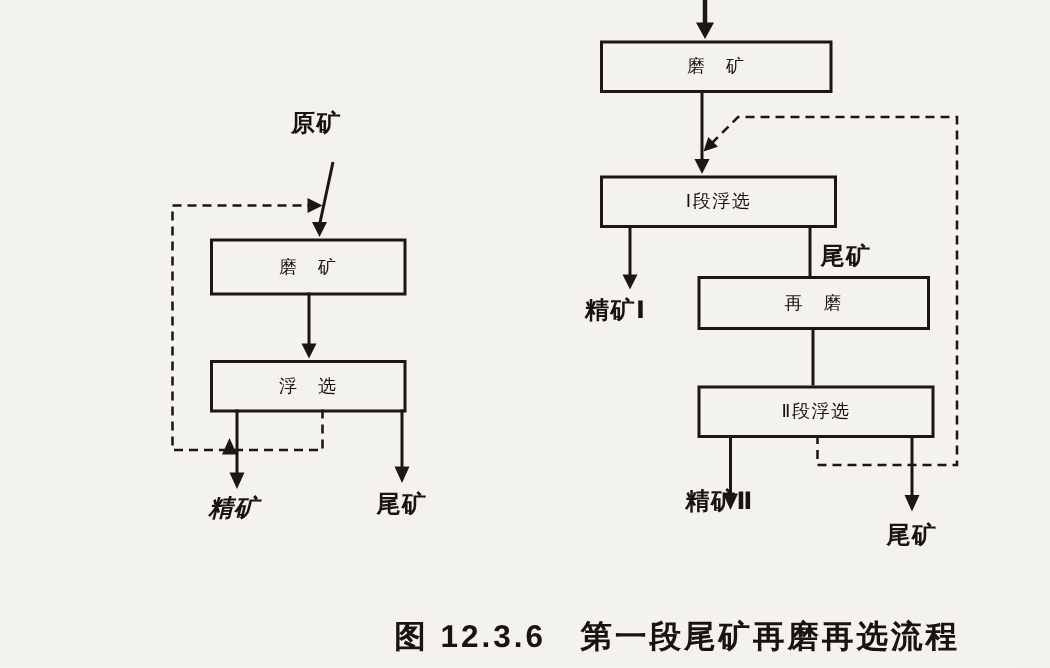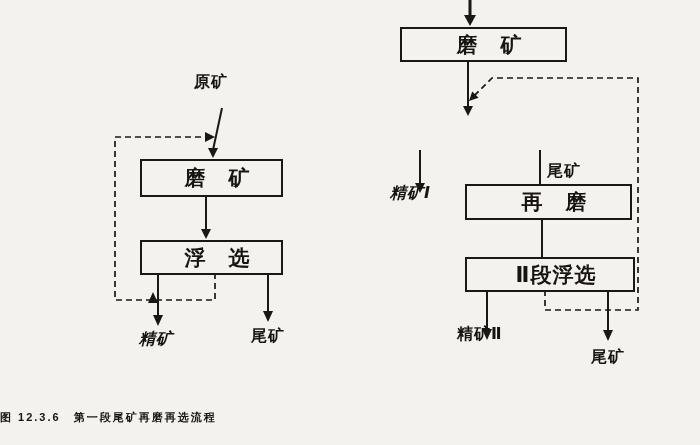--- a/index.html
+++ b/index.html
@@ -20,41 +20,40 @@
   .flow-svg path { stroke: #1b1713; fill: none; stroke-width: 2; }
   .flow-svg path.dashed { stroke-dasharray: 6 4; stroke-width: 1.7; }
   .flow-svg polygon { fill: #1b1713; stroke: none; }
   .box {
     position: absolute;
     border: 2px solid #1b1713;
     background: transparent;
     display: flex;
     align-items: center;
     justify-content: center;
-    font-weight: bold;
-    font-size: 21px;
+    font-weight: normal;
+    font-size: 12px;
     letter-spacing: 1px;
     white-space: nowrap;
-    padding-left: 12px;
   }
   .lbl {
     position: absolute;
     font-weight: bold;
     font-size: 16px;
     white-space: nowrap;
     letter-spacing: 1px;
   }
   .caption {
     position: absolute;
     left: 0;
     top: 410px;
     width: 640px;
-    text-align: left;
+    text-align: right;
     font-weight: bold;
-    font-size: 11px;
+    font-size: 21px;
     letter-spacing: 2px;
   }
 </style>
 </head>
 <body>
 
 <div class="page">
 
   <svg class="flow-svg" viewBox="0 0 700 445" xmlns="http://www.w3.org/2000/svg">
 
@@ -101,22 +100,23 @@
   <div class="box" style="left:140px; top:159px; width:127px; height:34px;">磨　矿</div>
 
   <div class="box" style="left:140px; top:240px; width:127px; height:31px;">浮　选</div>
 
   <div class="lbl" style="left:139px; top:329px;font-style:italic;">精矿</div>
 
   <div class="lbl" style="left:251px; top:326px;">尾矿</div>
 
   <div class="box" style="left:400px; top:27px; width:151px; height:31px;">磨　矿</div>
 
+  <div class="box" style="left:400px; top:117px; width:154px; height:31px;">Ⅰ段浮选</div>
 
-  <div class="lbl" style="left:390px; top:183px;font-style:italic;">精矿Ⅰ</div>
+  <div class="lbl" style="left:390px; top:197px;">精矿Ⅰ</div>
 
   <div class="lbl" style="left:547px; top:161px;">尾矿</div>
 
   <div class="box" style="left:465px; top:184px; width:151px; height:32px;text-align:center;">再　磨</div>
 
   <div class="box" style="left:465px; top:257px; width:154px; height:31px;text-align:center;">Ⅱ段浮选</div>
 
   <div class="lbl" style="left:457px; top:324px;text-align:center;">精矿Ⅱ</div>
 
   <div class="lbl" style="left:591px; top:347px;">尾矿</div>

